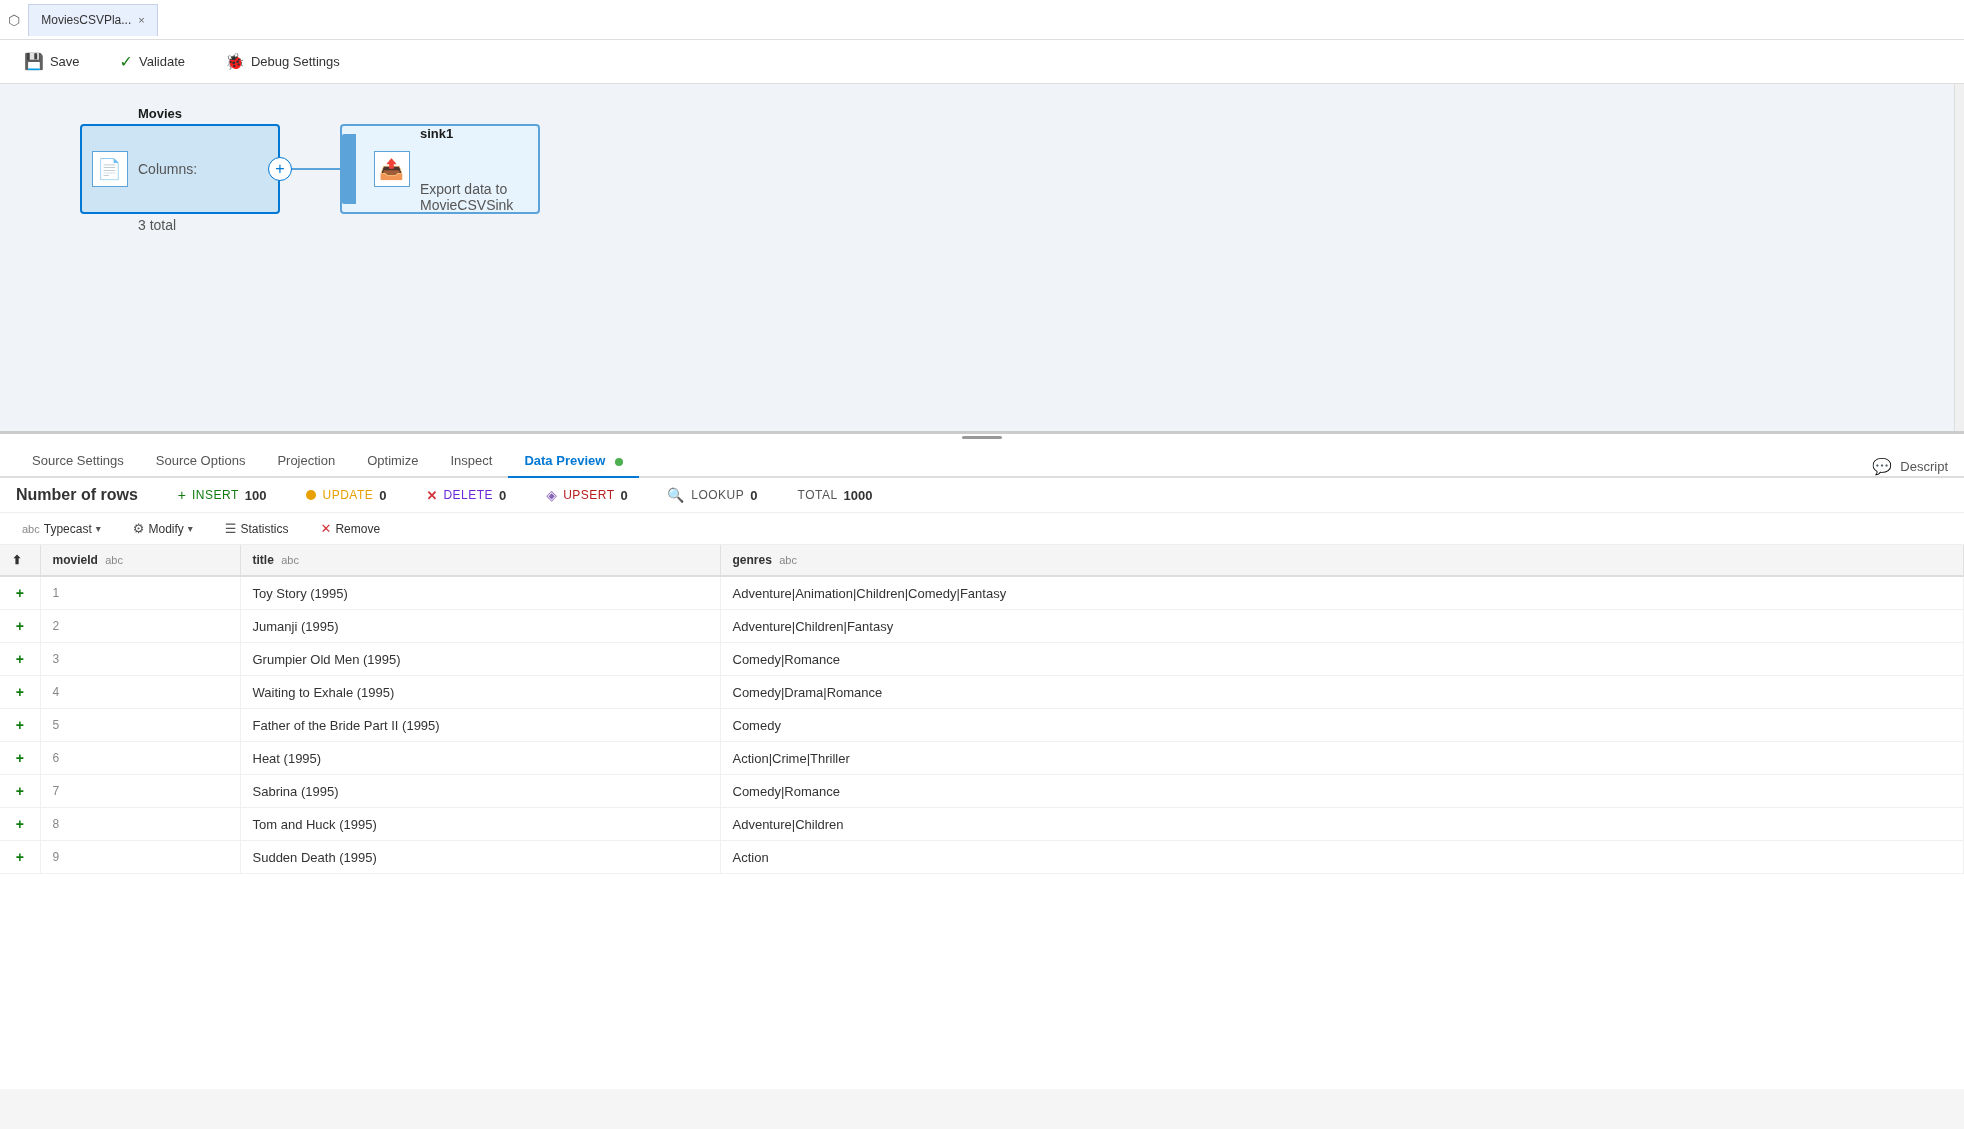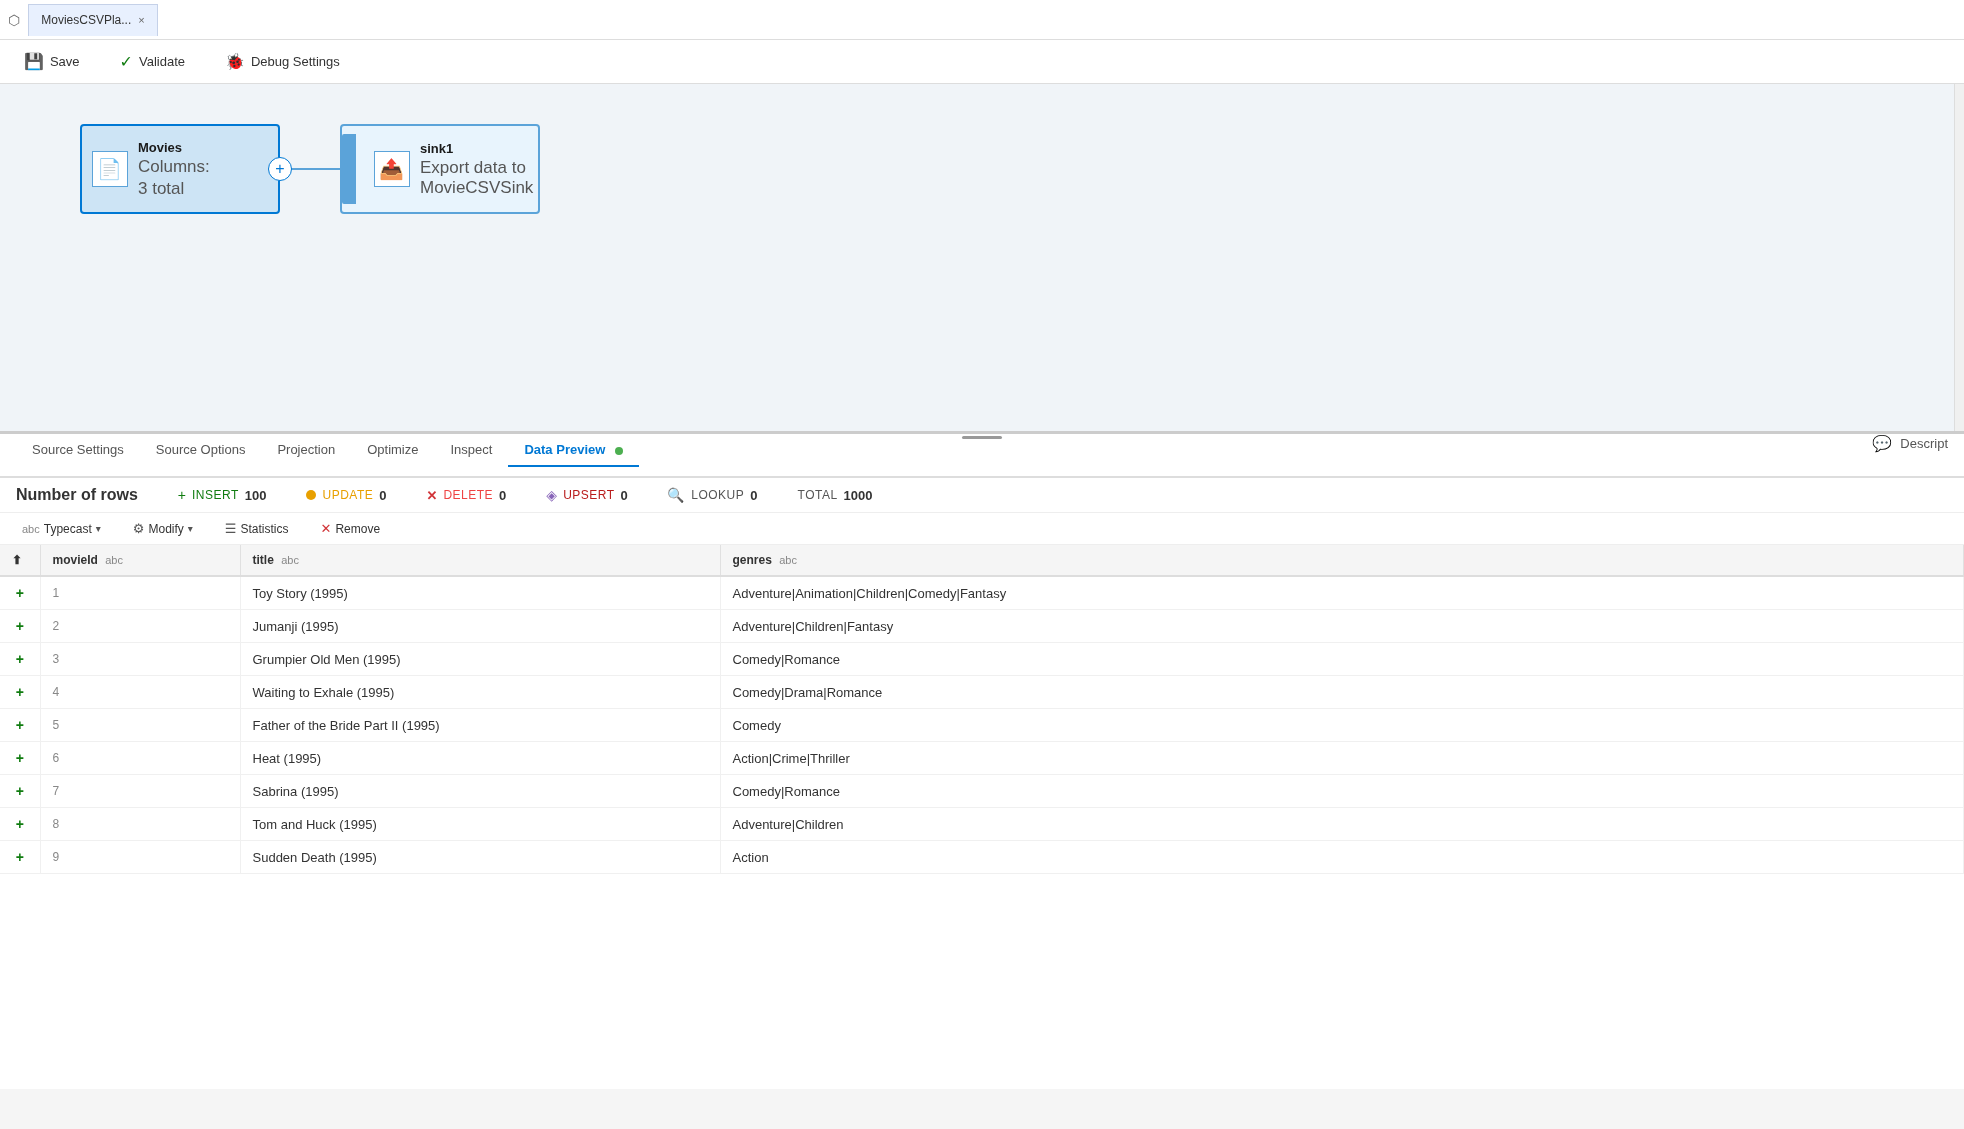--- a/index.html
+++ b/index.html
@@ -46,21 +46,21 @@
       gap: 10px; position: relative;
     }
     .node-source.selected { border: 2px solid #0078d4; }
     .node-icon {
       width: 36px; height: 36px; background: #fff; border: 1px solid #5ba3d9;
       display: flex; align-items: center; justify-content: center; font-size: 18px;
       flex-shrink: 0;
     }
     .node-info { display: flex; flex-direction: column; gap: 2px; }
     .node-title { font-weight: 600; font-size: 13px; color: #1a1a1a; }
-    .node-sub { font-size: 17px; color: #555; }
+    .node-sub { font-size: 14px; color: #555; margin-top: 38px; }
     .node-plus {
       position: absolute; right: -14px; top: 50%; transform: translateY(-50%);
       width: 24px; height: 24px; background: #fff; border: 1px solid #0078d4;
       border-radius: 50%; display: flex; align-items: center; justify-content: center;
       color: #0078d4; font-size: 16px; z-index: 10; cursor: pointer;
     }
 
     
     .arrow-connector {
       width: 60px; height: 20px; display: flex; align-items: center; position: relative;
@@ -90,21 +90,21 @@
       border: 2px dashed #aaa; border-radius: 4px;
       display: flex; align-items: center; justify-content: center;
       color: #888; font-size: 13px; cursor: pointer; background: transparent;
     }
 
     
     .bottom-panel { background: #fff; display: flex; flex-direction: column; height: calc(1129px - 390px - 84px); }
 
     
     .tabs-bar {
-      display: flex; align-items: flex-start; border-bottom: 2px solid #ddd;
+      display: flex; align-items: flex-end; border-bottom: 2px solid #ddd;
       background: #fff; padding: 0 16px; height: 44px;
       position: relative;
     }
     .tab {
       padding: 8px 16px; font-size: 13px; cursor: pointer; color: #555;
       border-bottom: 2px solid transparent; margin-bottom: -2px;
       white-space: nowrap;
     }
     .tab.active {
       color: #0078d4; border-bottom: 2px solid #0078d4; font-weight: 600;
@@ -118,21 +118,21 @@
     
     .stats-bar {
       display: flex; align-items: center; padding: 8px 16px; border-bottom: 1px solid #eee;
       gap: 40px; font-size: 13px; background: #fff;
     }
     .stat-item { display: flex; align-items: center; gap: 6px; }
     .stat-label { color: #555; font-weight: 500; font-size: 12px; text-transform: uppercase; letter-spacing: 0.5px; }
     .stat-value { font-weight: 600; text-align: right; }
     .stat-insert { color: #107c10; }
     .stat-update { color: #e8a000; }
-    .stat-delete { color: #ef4444; }
+    .stat-delete { color: #6d28d9; }
     .stat-upsert { color: #b91c1c; }
     .stat-lookup { color: #555; }
     .stat-plus { color: #107c10; font-size: 14px; }
     .stat-dot-orange { width: 10px; height: 10px; background: #e8a000; border-radius: 50%; display: inline-block; }
     .stat-x { color: #d13438; font-weight: bold; }
     .stat-diamond { color: #8764b8; font-size: 14px; }
     .stat-magnify { color: #555; font-size: 14px; }
     .num-rows { font-weight: 600; font-size: 16px; }
 
     

